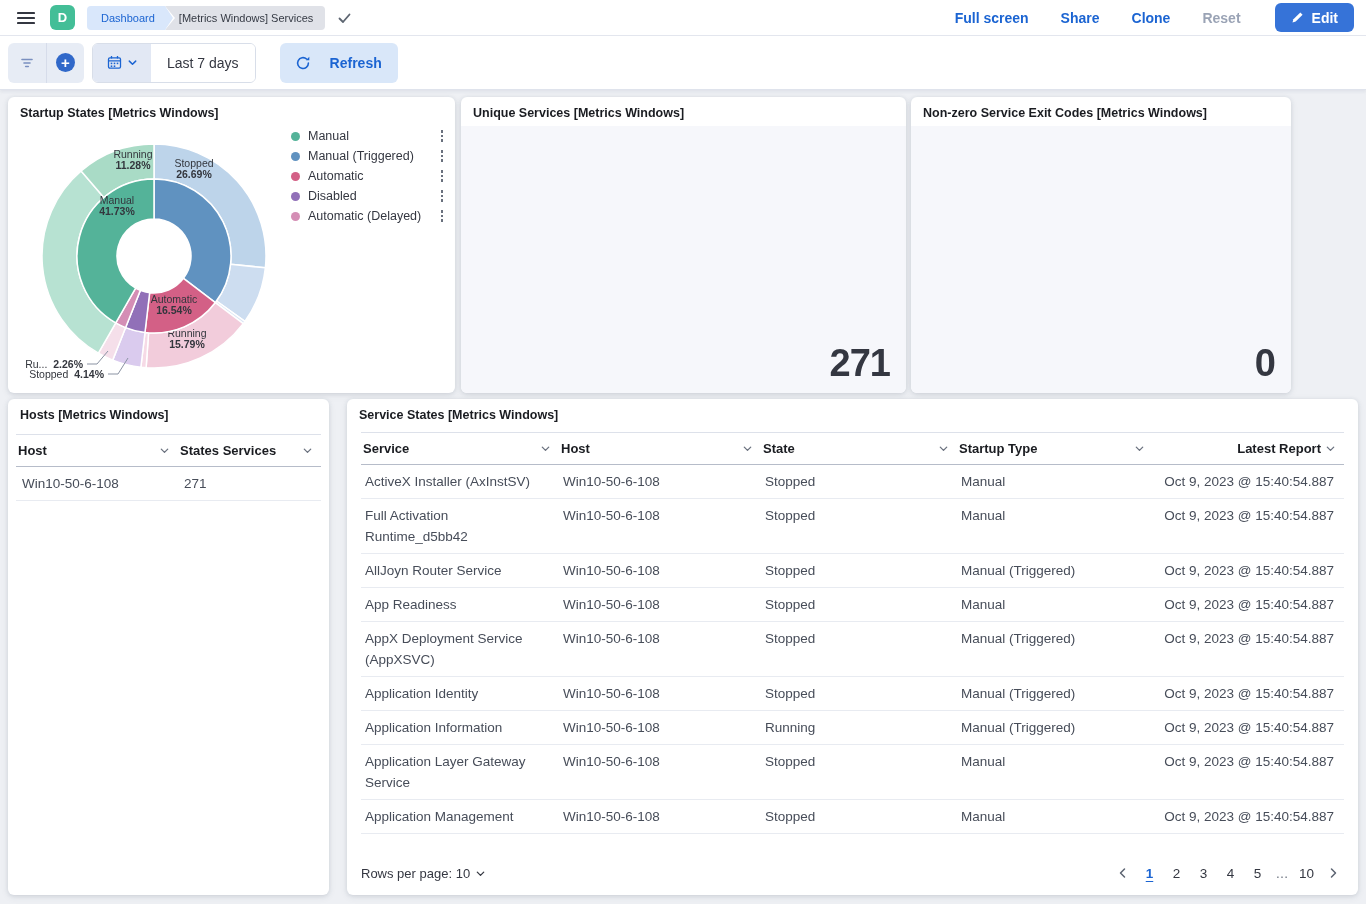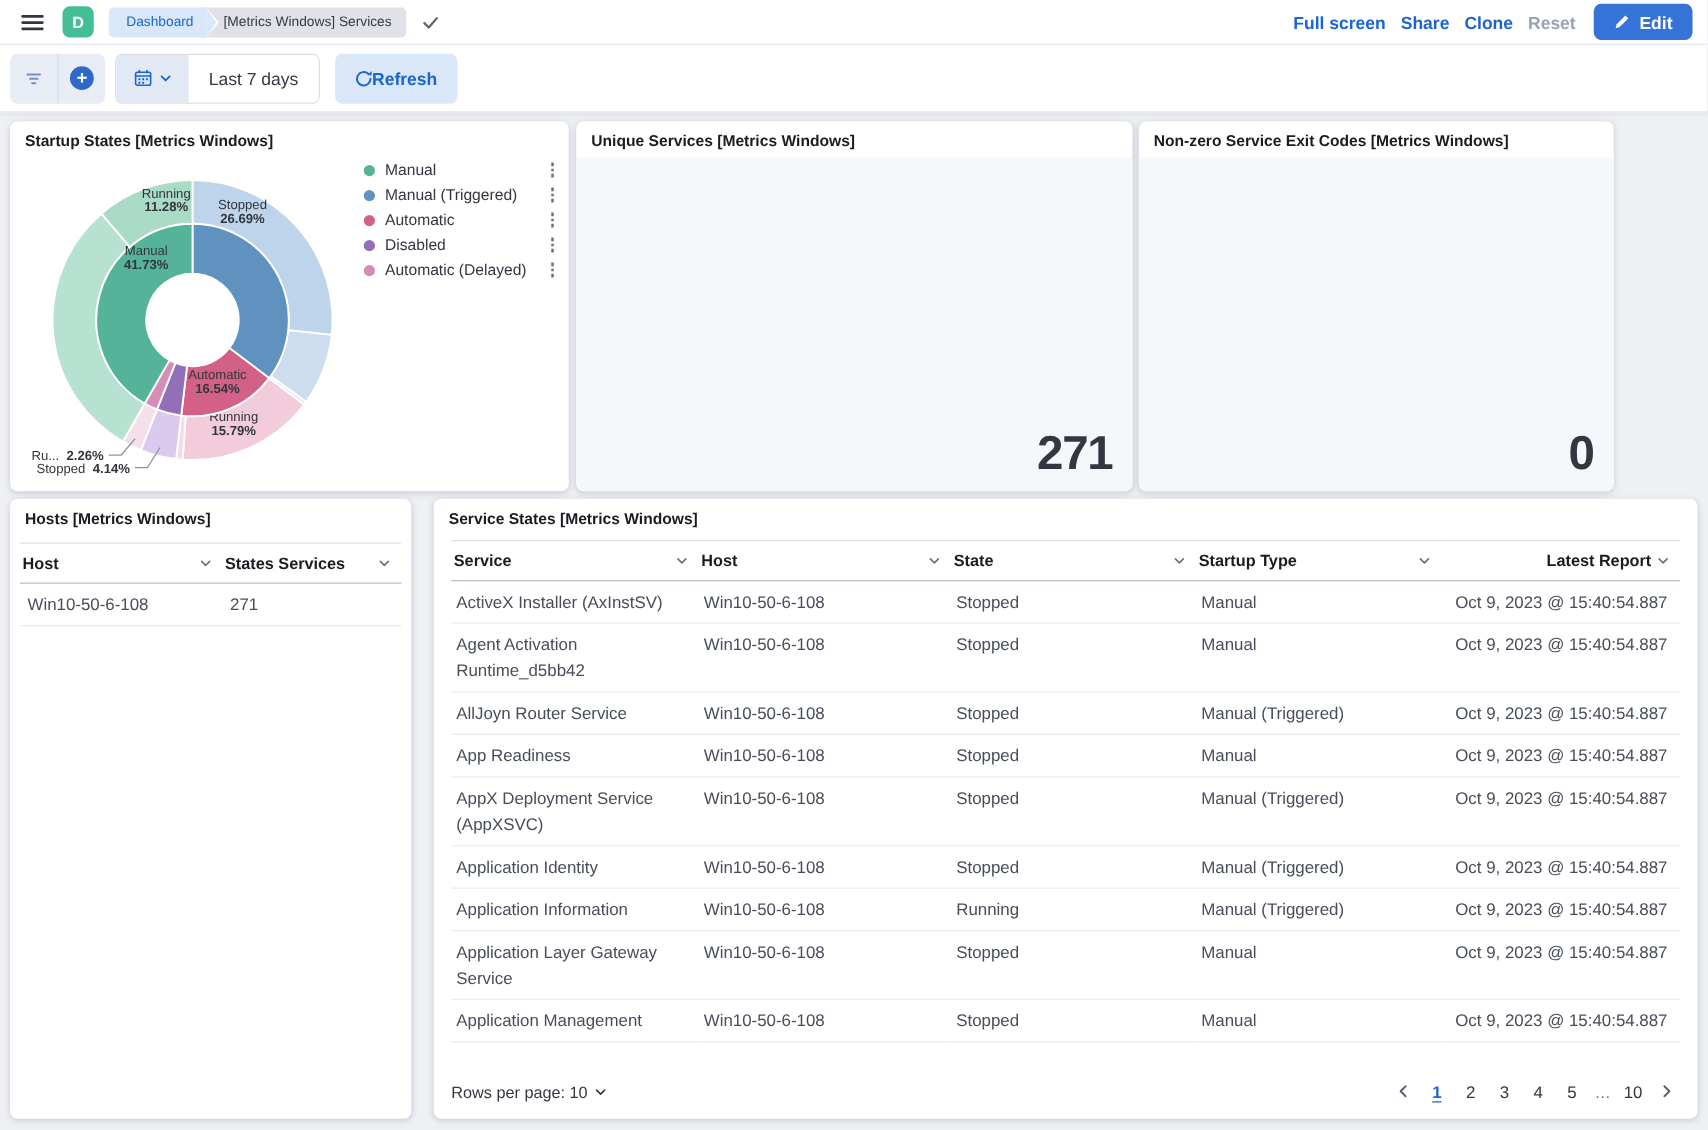--- a/index.html
+++ b/index.html
@@ -19,21 +19,21 @@
   .crumb { height:24px; display:flex; align-items:center; font-size:11px; border:none; }
   .crumb-first { position:relative; z-index:2; background:#d9e7fb; color:#1b64d2;
     padding:0 10px 0 14px; border-radius:4px 0 0 4px; font-weight:500; }
   .crumb-first::before { content:''; position:absolute; right:-10px; top:0;
     border-left:10px solid #fff; border-top:12px solid transparent; border-bottom:12px solid transparent; }
   .crumb-first::after { content:''; position:absolute; right:-8px; top:0;
     border-left:8px solid #d9e7fb; border-top:12px solid transparent; border-bottom:12px solid transparent; }
   .crumb-last { background:#e0e2e8; color:#353a44; padding:0 12px 0 18px; margin-left:-4px;
     border-radius:0 4px 4px 0; z-index:1; }
   .saved-check { margin-left:12px; display:flex; align-items:center; }
-  .nav-actions { margin-left:auto; display:flex; align-items:center; gap:12px; }
+  .nav-actions { margin-left:auto; display:flex; align-items:center; gap:32px; }
   .nav-link { background:none; border:none; font-size:14px; font-weight:600; color:#1b64d2; }
   .nav-link.disabled { color:#9aa3b5; cursor:default; }
   .edit-btn { background:#3673d8; color:#fff; border:none; height:29px; border-radius:6px;
     padding:0 16px; display:flex; align-items:center; gap:8px; font-size:14px; font-weight:700; margin-left:2px; }
 
   
   .querybar { height:54px; background:#fff; display:flex; align-items:center; padding:7px 8px;
     gap:8px; border-bottom:1px solid #dfe3ec; box-shadow:0 2px 3px rgba(140,150,170,.14);
     position:relative; z-index:5; }
   .filter-group { height:40px; background:#e7ecf5; border-radius:6px; display:flex; align-items:center; flex:none; }
@@ -48,22 +48,22 @@
   .search-box input { flex:1; border:none; outline:none; font-size:14px; color:#343741; background:transparent; }
   .clear-btn { width:18px; height:18px; border-radius:50%; background:#98a2b3; color:#fff; border:none;
     display:flex; align-items:center; justify-content:center; font-size:11px; line-height:1; flex:none; }
   .datepicker { height:40px; border:1px solid #d8dee9; border-radius:6px; display:flex;
     align-items:stretch; overflow:hidden; background:#fff; flex:none; }
   .dp-cal { width:58px; background:#e2e8f4; border:none; display:flex; align-items:center;
     justify-content:center; gap:5px; color:#1b64d2; }
   .dp-range { border:none; background:#fff; padding:0 16px; display:flex; align-items:center;
     font-size:14px; color:#343741; }
   .refresh-btn { height:40px; background:#d9e7f9; color:#1b64d2; border:none; border-radius:6px;
-    padding:0 16px; display:flex; align-items:center; gap:0; font-size:14px; font-weight:700;
-    margin-left:4px; flex:none; }
+    padding:0 16px; display:flex; align-items:center; gap:20px; font-size:14px; font-weight:700;
+    margin-left:16px; flex:none; }
 
   
   .dash { position:relative; height:814px; }
   .panel { position:absolute; background:#fff; border-radius:6px;
     box-shadow:0 1px 4px rgba(60,70,90,.14), 0 2px 8px rgba(60,70,90,.07); }
   .panel-title { font-size:12.5px; font-weight:700; color:#1a1c21; padding:9px 12px 4px; }
   #panel-startup  { left:8px;   top:7px;   width:447px;  height:296px; }
   #panel-unique   { left:461px; top:7px;   width:445px;  height:296px; }
   #panel-exit     { left:911px; top:7px;   width:380px;  height:296px; }
   #panel-hosts    { left:8px;   top:309px; width:321px;  height:496px; }
@@ -399,21 +399,21 @@
         </thead>
         <tbody id="svc-body">
             <tr>
               <td>ActiveX Installer (AxInstSV)</td>
               <td>Win10-50-6-108</td>
               <td>Stopped</td>
               <td>Manual</td>
               <td class="right">Oct 9, 2023 @ 15:40:54.887</td>
             </tr>
             <tr>
-              <td>Agent Activation Runtime_d5bb42</td>
+              <td>Full Activation Runtime_d5bb42</td>
               <td>Win10-50-6-108</td>
               <td>Stopped</td>
               <td>Manual</td>
               <td class="right">Oct 9, 2023 @ 15:40:54.887</td>
             </tr>
             <tr>
               <td>AllJoyn Router Service</td>
               <td>Win10-50-6-108</td>
               <td>Stopped</td>
               <td>Manual (Triggered)</td>

